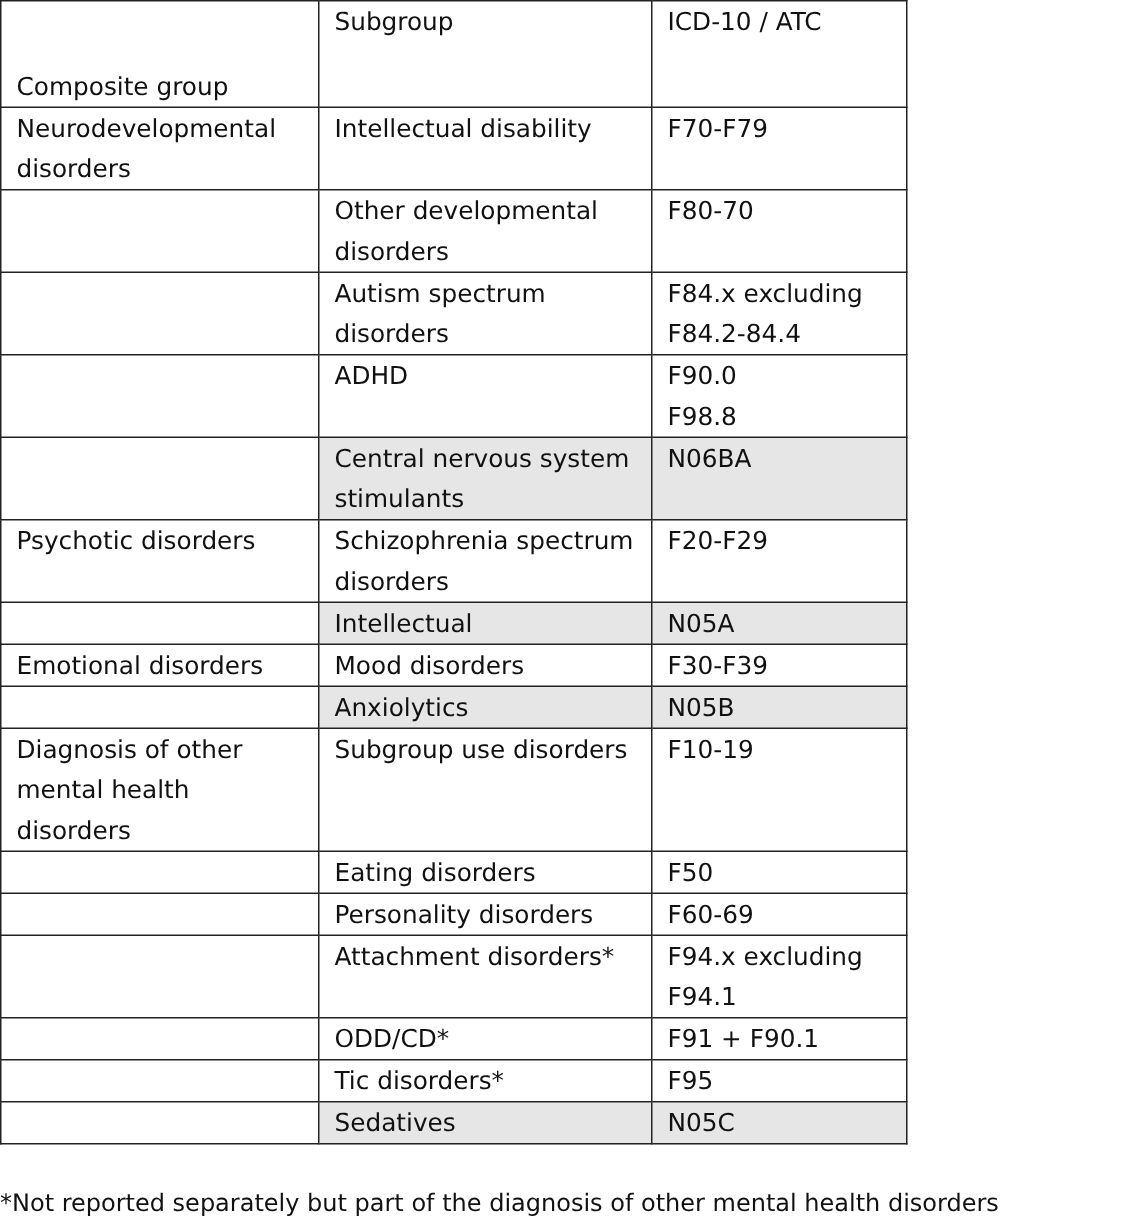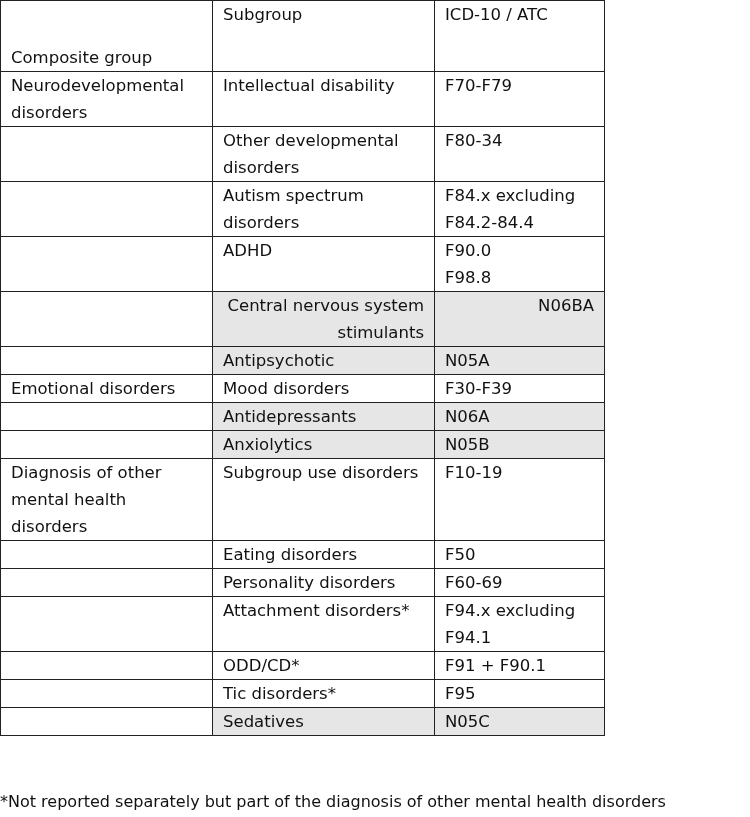--- a/index.html
+++ b/index.html
@@ -32,54 +32,54 @@
   </thead>
   <tbody id="tbody">
       <tr style="height: 54px;">
         <td>Neurodevelopmental disorders</td>
         <td class="s">Intellectual disability</td>
         <td class="s">F70-F79</td>
       </tr>
       <tr style="height: 54px;">
         <td></td>
         <td class="s">Other developmental disorders</td>
-        <td class="s">F80-34</td>
+        <td class="s">F80-70</td>
       </tr>
       <tr style="height: 54px;">
         <td></td>
         <td class="s">Autism spectrum disorders</td>
         <td class="s">F84.x excluding F84.2-84.4</td>
       </tr>
       <tr style="height: 54px; margin-top: 43px;">
         <td></td>
         <td class="s">ADHD</td>
         <td class="s">
           <span class="line">F90.0</span>
           <span class="line">F98.8</span>
         </td>
       </tr>
-      <tr class="shaded" style="height: 54px; text-align: right;">
+      <tr class="shaded" style="height: 54px;">
         <td></td>
         <td class="s">Central nervous system stimulants</td>
         <td class="s">N06BA</td>
       </tr>
+      <tr style="height: 54px;">
+        <td>Psychotic disorders</td>
+        <td class="s">Schizophrenia spectrum disorders</td>
+        <td class="s">F20-F29</td>
+      </tr>
       <tr class="shaded" style="height: 27px;">
         <td></td>
-        <td class="s">Antipsychotic</td>
+        <td class="s">Intellectual</td>
         <td class="s">N05A</td>
       </tr>
       <tr style="height: 27px;">
         <td>Emotional disorders</td>
         <td class="s">Mood disorders</td>
         <td class="s">F30-F39</td>
-      </tr>
-      <tr class="shaded" style="height: 27px;">
-        <td></td>
-        <td class="s">Antidepressants</td>
-        <td class="s">N06A</td>
       </tr>
       <tr class="shaded" style="height: 27px;">
         <td></td>
         <td class="s">Anxiolytics</td>
         <td class="s">N05B</td>
       </tr>
       <tr style="height: 81px;">
         <td>Diagnosis of other mental health disorders</td>
         <td class="s">Subgroup use disorders</td>
         <td class="s">F10-19</td>

